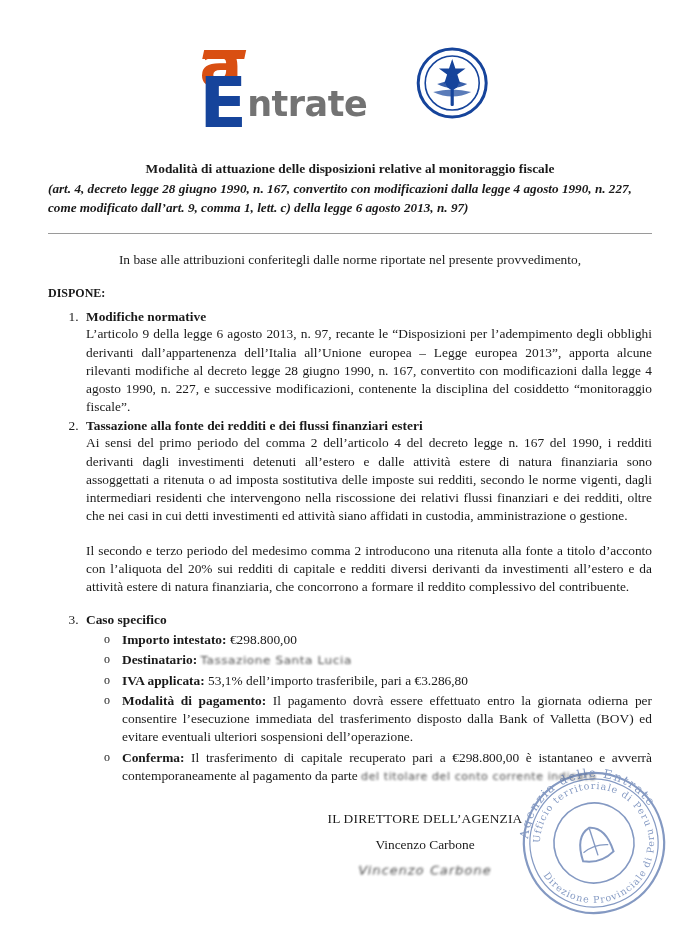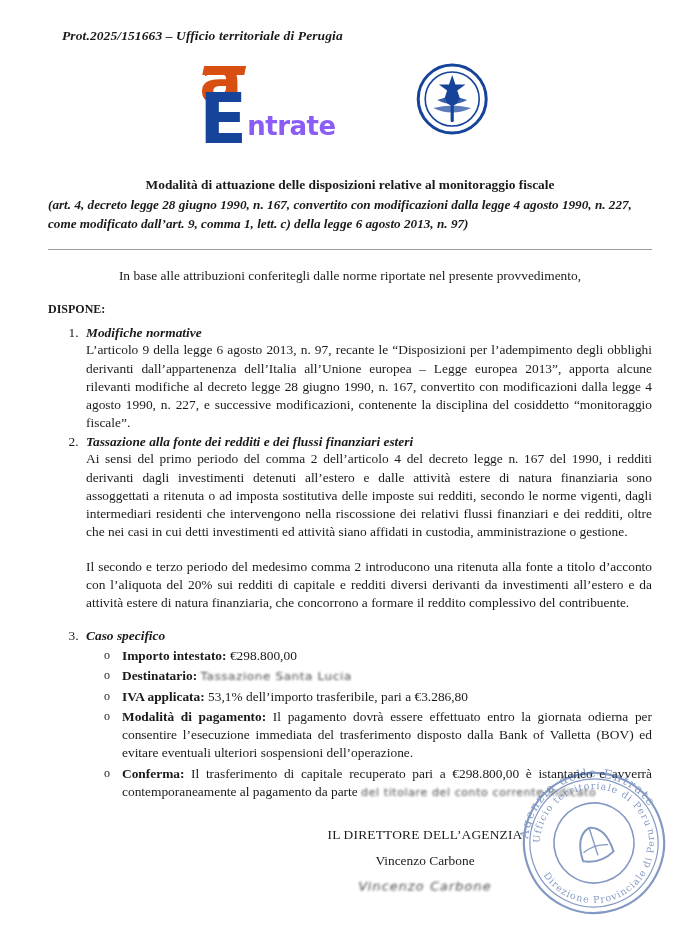--- a/index.html
+++ b/index.html
@@ -85,25 +85,25 @@
     top: 30px;
     font-family: "DejaVu Sans", sans-serif;
     font-size: 70px;
     font-weight: bold;
     color: #16449b;
     line-height: 1;
   }
   .ae-ntrate {
     position: absolute;
     left: 48px;
-    top: 57px;
-    font-family: "DejaVu Sans", sans-serif;
-    font-size: 26px;
-    font-weight: bold;
-    color: #8b5cf6;
+    top: 46px;
+    font-family: "DejaVu Sans", sans-serif;
+    font-size: 35px;
+    font-weight: bold;
+    color: #737373;
     letter-spacing: -0.5px;
   }
   .emblem {
     margin-left: 6px;
     margin-top: 4px;
   }
 
   
   .doc-title {
     font-weight: bold;
@@ -142,21 +142,20 @@
   }
   ol.main-list > li {
     margin-bottom: 2px;
     padding-left: 4px;
   }
   ol.main-list > li::marker {
     font-weight: normal;
   }
   .item-title {
     font-weight: bold;
-    font-style: italic;
   }
   .item-body {
     text-align: justify;
     line-height: 1.36;
     margin-top: 0px;
   }
   .para-gap {
     margin-top: 16px;
   }
 
@@ -223,21 +222,20 @@
     height: 176px;
     opacity: 0.62;
   }
   .stamp svg { display: block; }
 </style>
 </head>
 <body>
 
 <div class="page">
 
-  <div class="prot">Prot.2025/151663 – Ufficio territoriale di Perugia</div>
 
   <div class="logo-area">
     <div class="logo-wrap">
       <div class="ae-mark">
         <span class="ae-a">a</span>
         <span class="ae-a-bar"></span>
         <span class="ae-e">E</span>
         <span class="ae-ntrate">ntrate</span>
       </div>
       <div class="emblem">

